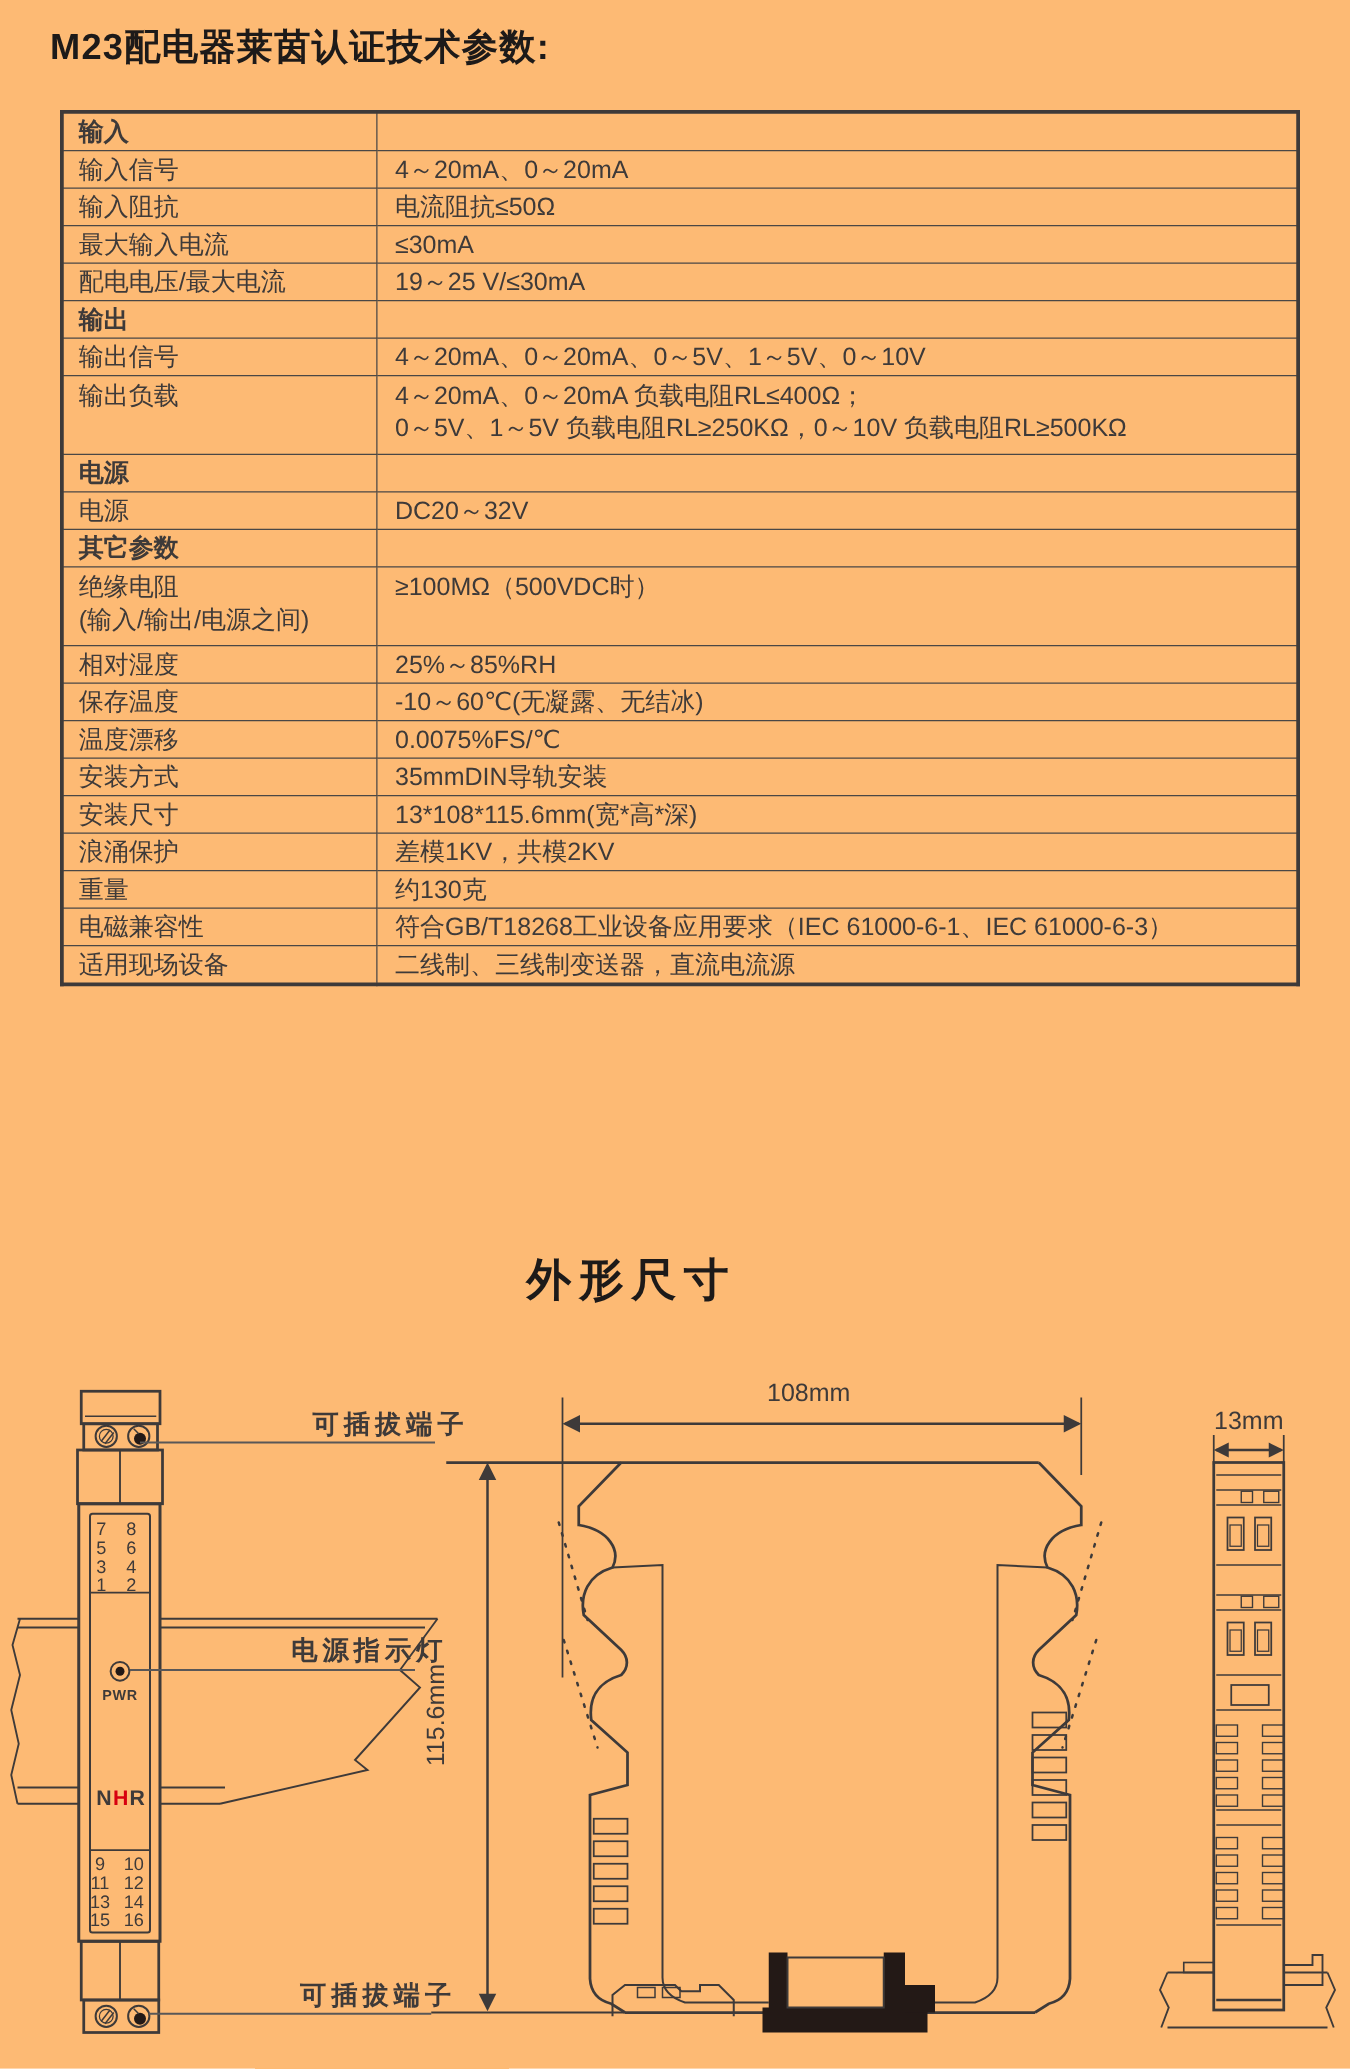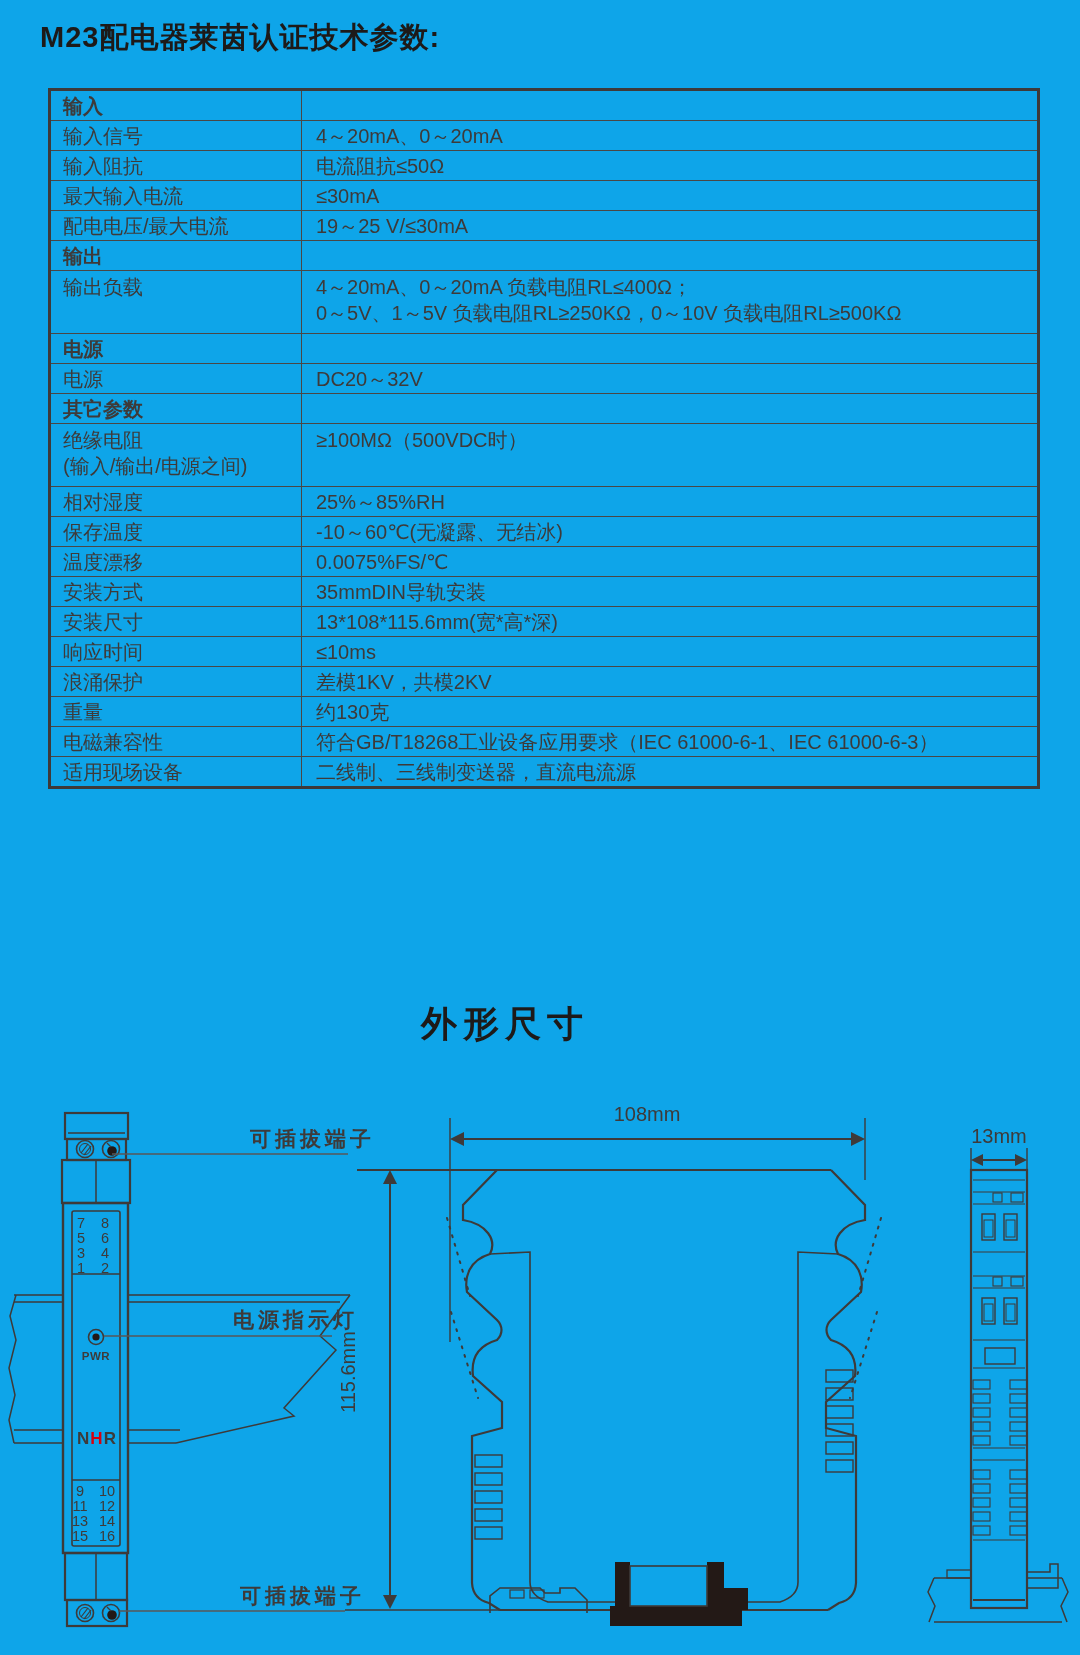--- a/index.html
+++ b/index.html
@@ -1,17 +1,17 @@
 <!DOCTYPE html>
 <html><head>
 <meta charset="utf-8">
 <style>
   html,body{margin:0;padding:0;background:#ffffff;}
   body{font-family:"Liberation Sans","DejaVu Sans",sans-serif;color:#3e3a39;}
-  .page{position:relative;width:1080px;height:1655px;background:#0ea5e9;overflow:hidden;}
+  .page{position:relative;width:1080px;height:1655px;background:#fdba74;overflow:hidden;}
 
   .doc-title{position:absolute;left:40px;top:18px;font-size:29px;font-weight:700;color:#1d1a19;letter-spacing:1px;}
 
   .table-wrap{position:absolute;left:48px;top:88px;width:992px;}
   table.spec{border-collapse:collapse;width:100%;table-layout:fixed;border:3px solid #3e3a39;}
   table.spec td{border:1.6px solid #4a4745;padding:0 16px 0 12px;height:29px;vertical-align:middle;
                 font-size:20px;line-height:26px;color:#3e3a39;overflow:hidden;white-space:nowrap;}
   table.spec td.val{padding-left:14px;}
   tr.section td.lbl{font-weight:700;}
   tr.tall td{height:59px;vertical-align:top;padding-top:3px;}
@@ -60,20 +60,24 @@
             <td class="val">≤30mA</td>
           </tr>
         <tr>
             <td class="lbl">配电电压/最大电流</td>
             <td class="val">19～25 V/≤30mA</td>
           </tr>
         <tr class="section">
             <td class="lbl">输出</td>
             <td class="val"></td>
           </tr>
+        <tr>
+            <td class="lbl">输出信号</td>
+            <td class="val">4～20mA、0～20mA、0～5V、1～5V、0～10V</td>
+          </tr>
         <tr class="tall">
             <td class="lbl">输出负载</td>
             <td class="val">
               <div>4～20mA、0～20mA 负载电阻RL≤400Ω；</div>
               <div>0～5V、1～5V 负载电阻RL≥250KΩ，0～10V 负载电阻RL≥500KΩ</div>
             </td>
           </tr>
         <tr class="section">
             <td class="lbl">电源</td>
             <td class="val"></td>
@@ -105,24 +109,20 @@
             <td class="lbl">温度漂移</td>
             <td class="val">0.0075%FS/℃</td>
           </tr>
         <tr>
             <td class="lbl">安装方式</td>
             <td class="val">35mmDIN导轨安装</td>
           </tr>
         <tr>
             <td class="lbl">安装尺寸</td>
             <td class="val">13*108*115.6mm(宽*高*深)</td>
-          </tr>
-        <tr>
-            <td class="lbl">响应时间</td>
-            <td class="val">≤10ms</td>
           </tr>
         <tr>
             <td class="lbl">浪涌保护</td>
             <td class="val">差模1KV，共模2KV</td>
           </tr>
         <tr>
             <td class="lbl">重量</td>
             <td class="val">约130克</td>
           </tr>
         <tr>

